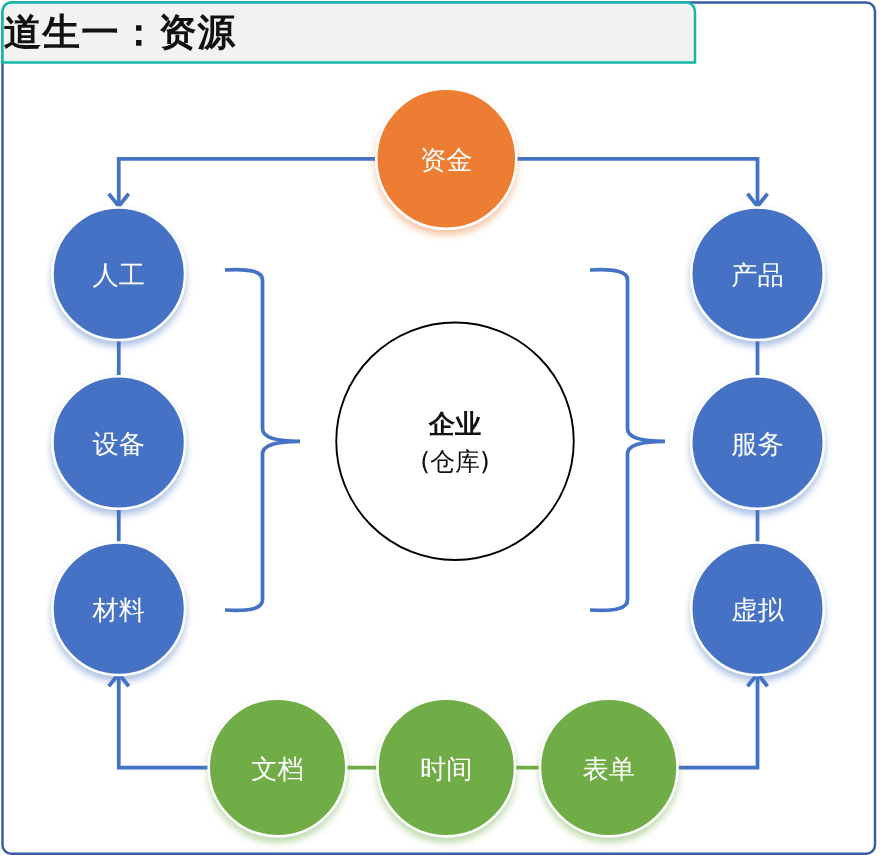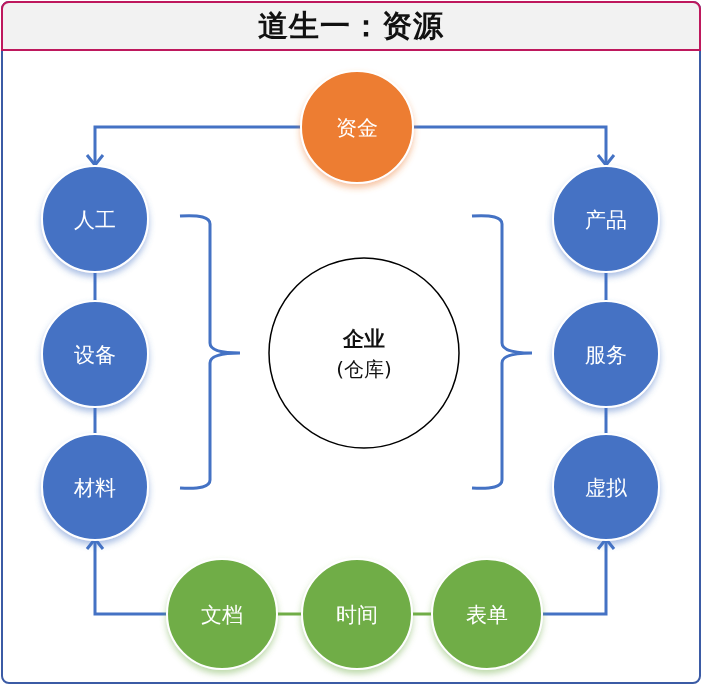--- a/index.html
+++ b/index.html
@@ -1,18 +1,18 @@
 <!DOCTYPE html>
 <html><head>
 <meta charset="utf-8">
 <style>
   html, body { margin:0; padding:0; background:#ffffff; }
   body { width:704px; height:687px; position:relative; overflow:hidden; font-family:"DejaVu Sans", sans-serif; }
   .frame { position:absolute; left:1px; top:1px; width:700px; height:683px; border:2px solid #3b5ba5; border-radius:8px; box-sizing:border-box; }
-  .title-bar { position:absolute; left:1px; top:1px; width:700px; height:50px; background:#f2f2f2; border:2px solid #be185d; border-radius:8px 8px 0 0; box-sizing:border-box; display:flex; align-items:center; justify-content:center; }
+  .title-bar { position:absolute; left:1px; top:1px; width:556px; height:50px; background:#f2f2f2; border:2px solid #14b8a6; border-radius:8px 8px 0 0; box-sizing:border-box; display:flex; align-items:center; }
   .title-text { font-family:"DejaVu Sans", sans-serif; font-weight:bold; font-size:30px; color:#111; letter-spacing:1px; }
   svg.diagram { position:absolute; left:0; top:0; }
   .node-label { font-family:"DejaVu Sans", sans-serif; fill:#ffffff; font-size:21px; }
   .center-title { font-family:"DejaVu Sans", sans-serif; font-weight:bold; fill:#111; font-size:21px; }
   .center-sub { font-family:"DejaVu Sans", sans-serif; fill:#111; font-size:20px; }
 </style>
 </head>
 <body>
 
 <div class="frame"></div>

